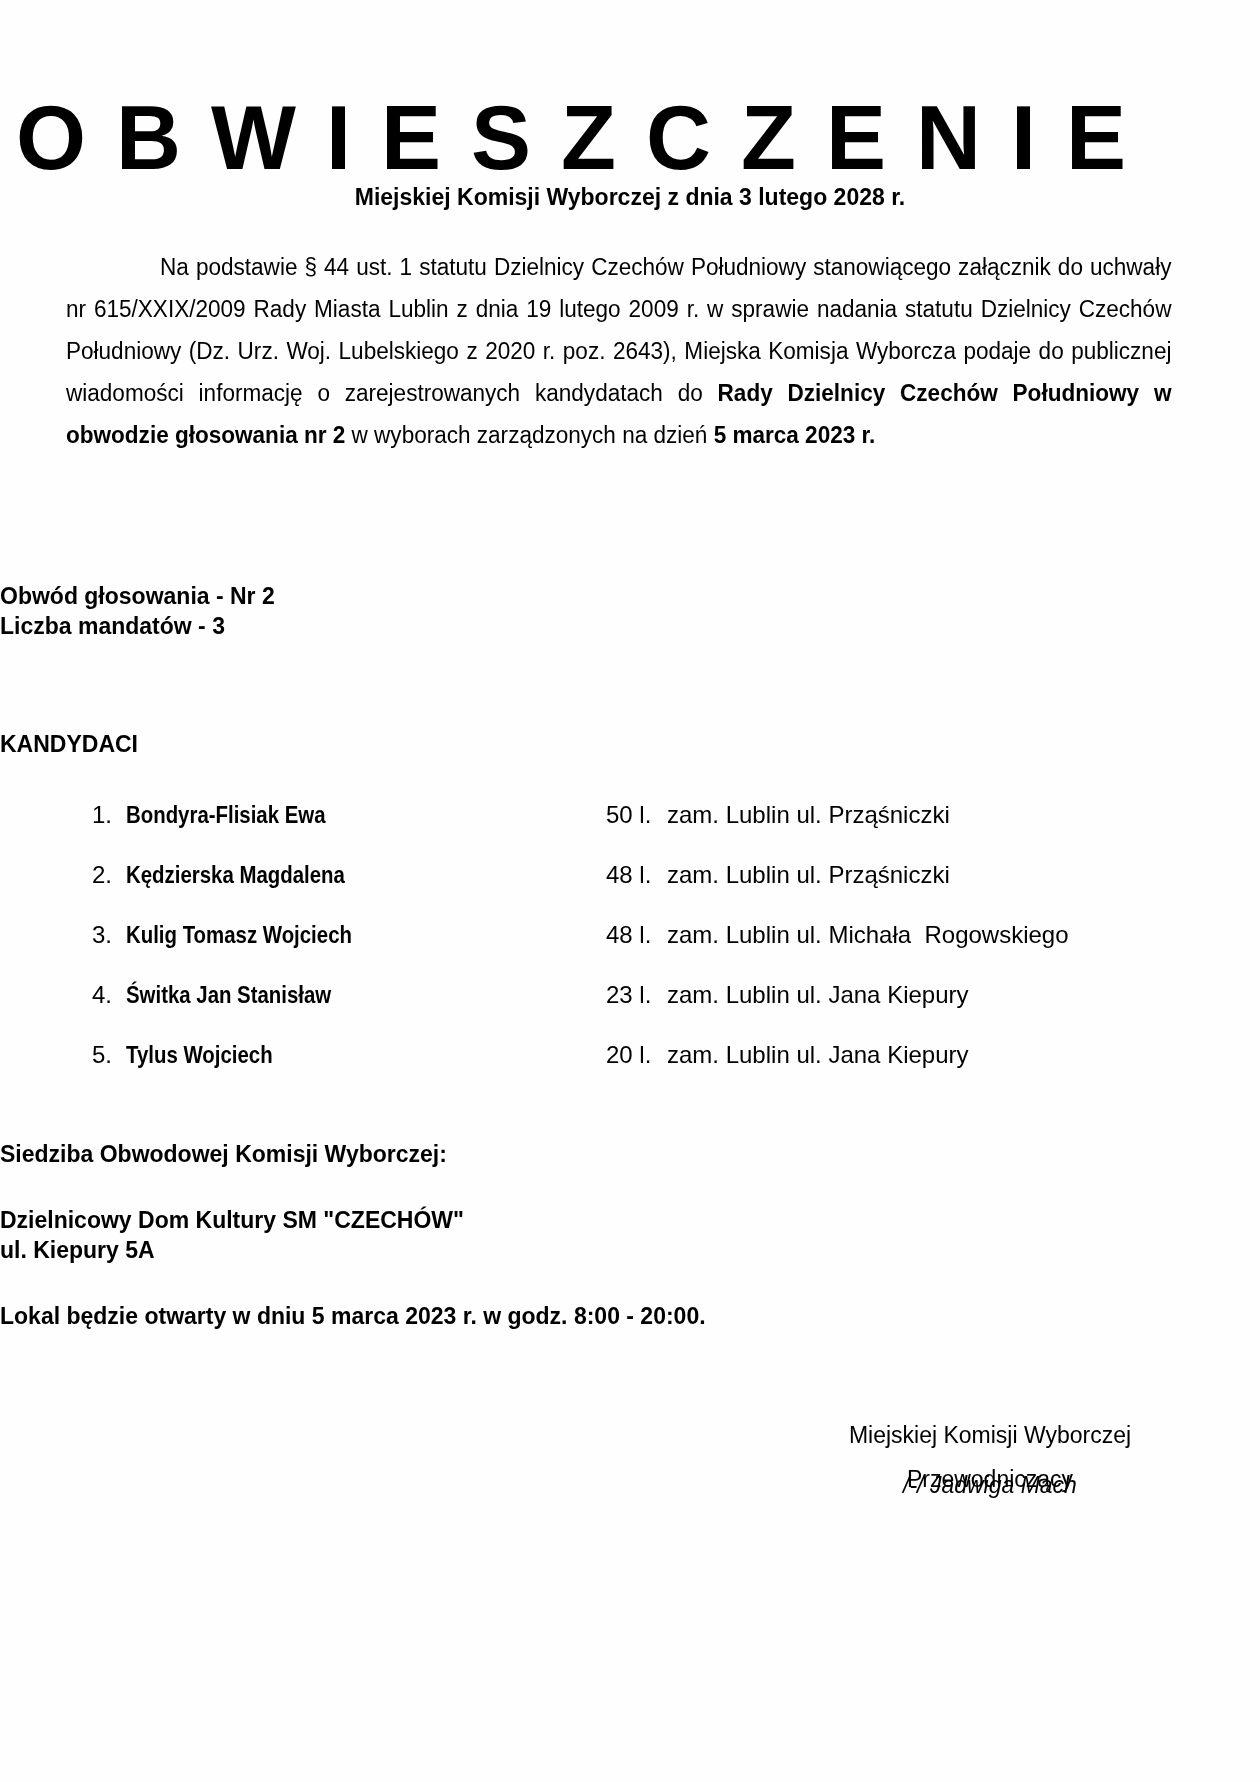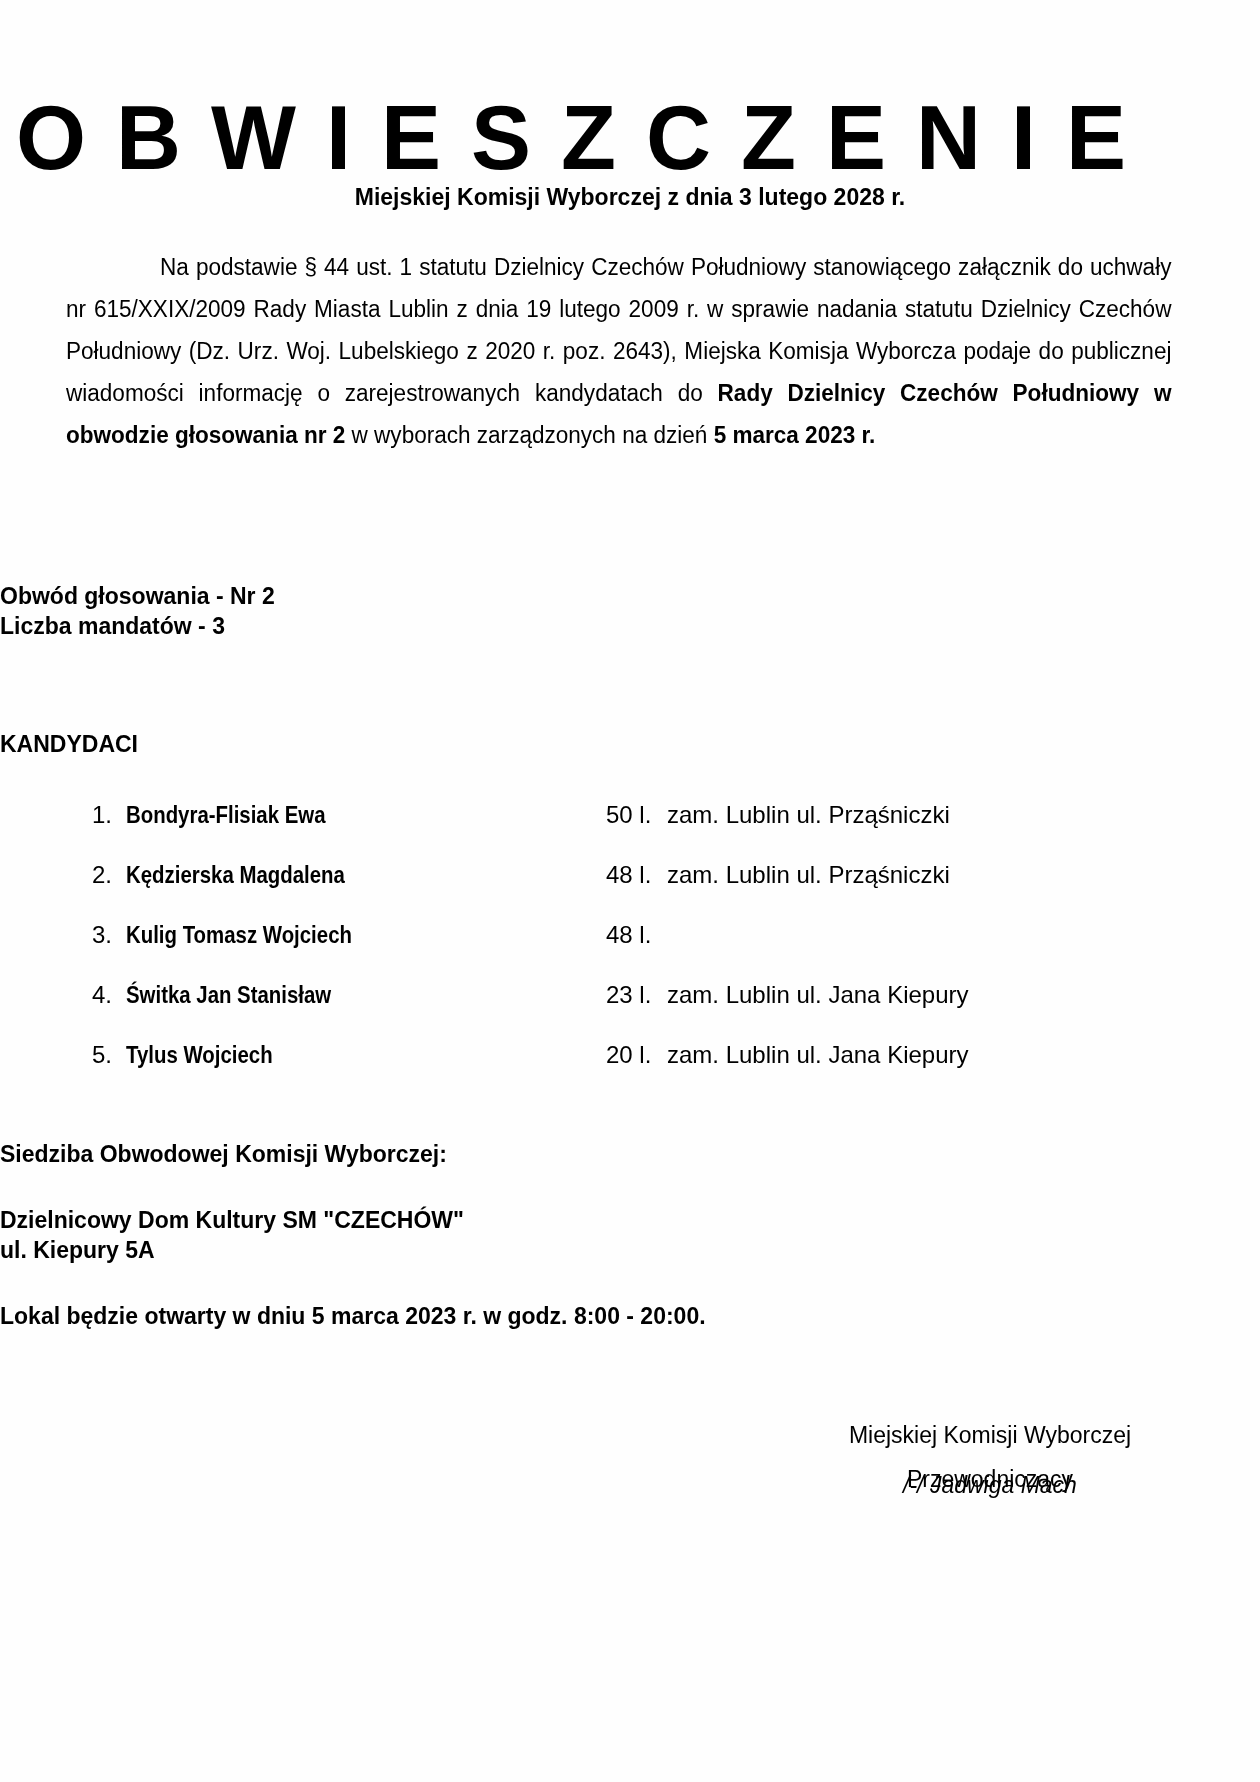--- a/index.html
+++ b/index.html
@@ -45,20 +45,21 @@
 <div class="abs cand-row" style="top:855px;">
   <span class="cand-num">2.</span>
   <span class="cand-name">Kędzierska Magdalena</span>
   <span class="cand-age">48 l.</span>
   <span class="cand-addr">zam. Lublin ul. Prząśniczki</span>
 </div>
 <div class="abs cand-row" style="top:915px;">
   <span class="cand-num">3.</span>
   <span class="cand-name">Kulig Tomasz Wojciech</span>
   <span class="cand-age">48 l.</span>
+  <span class="cand-addr">zam. Lublin ul. Michała  Rogowskiego</span>
 </div>
 <div class="abs cand-row" style="top:975px;">
   <span class="cand-num">4.</span>
   <span class="cand-name">Świtka Jan Stanisław</span>
   <span class="cand-age">23 l.</span>
   <span class="cand-addr">zam. Lublin ul. Jana Kiepury</span>
 </div>
 <div class="abs cand-row" style="top:1035px;">
   <span class="cand-num">5.</span>
   <span class="cand-name">Tylus Wojciech</span>

